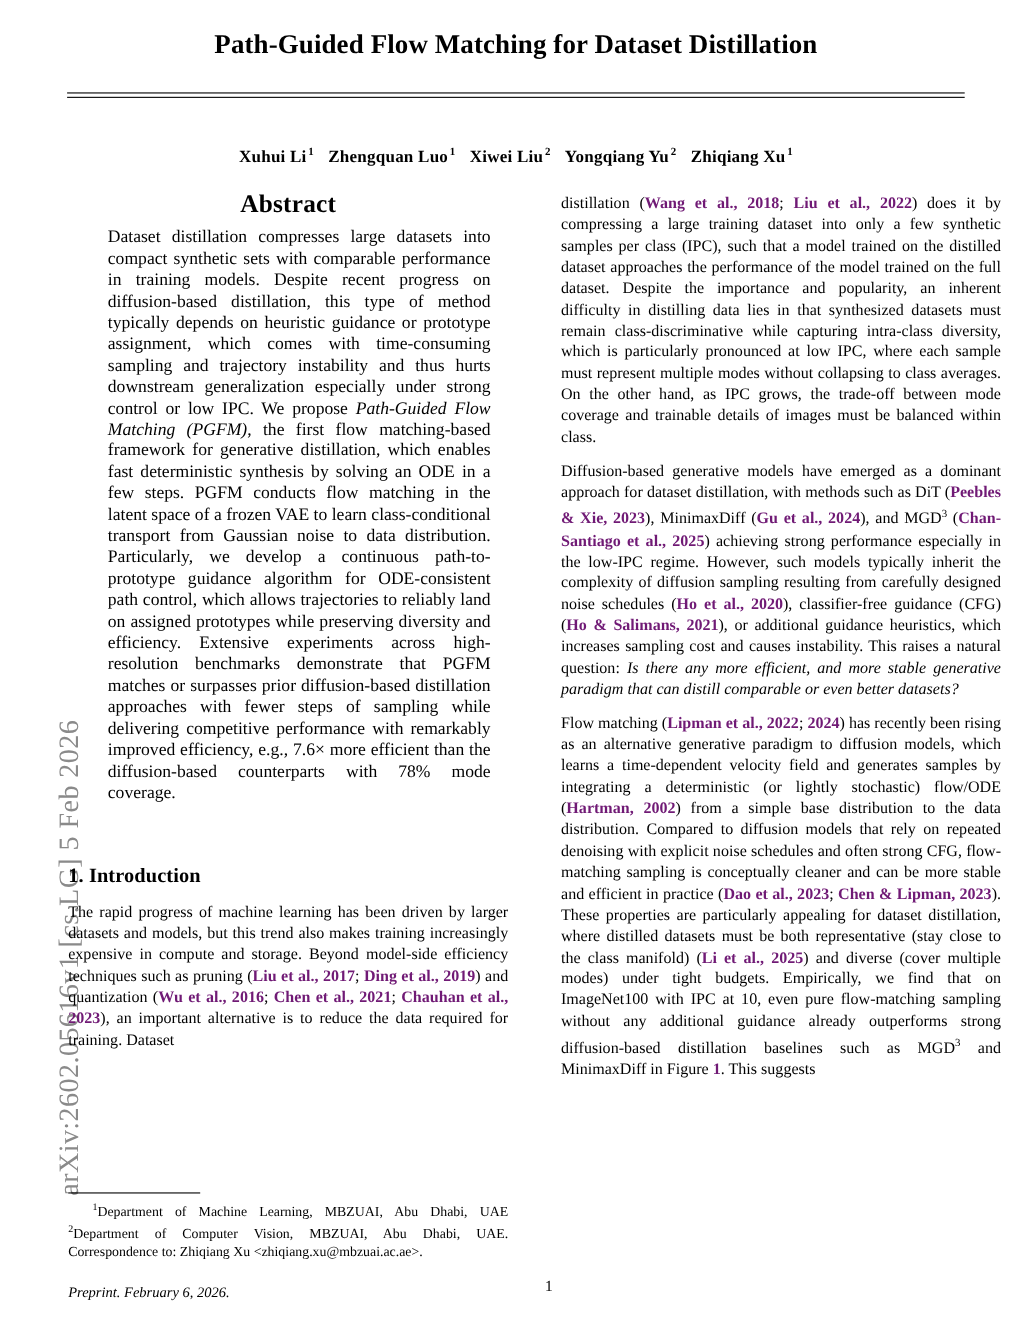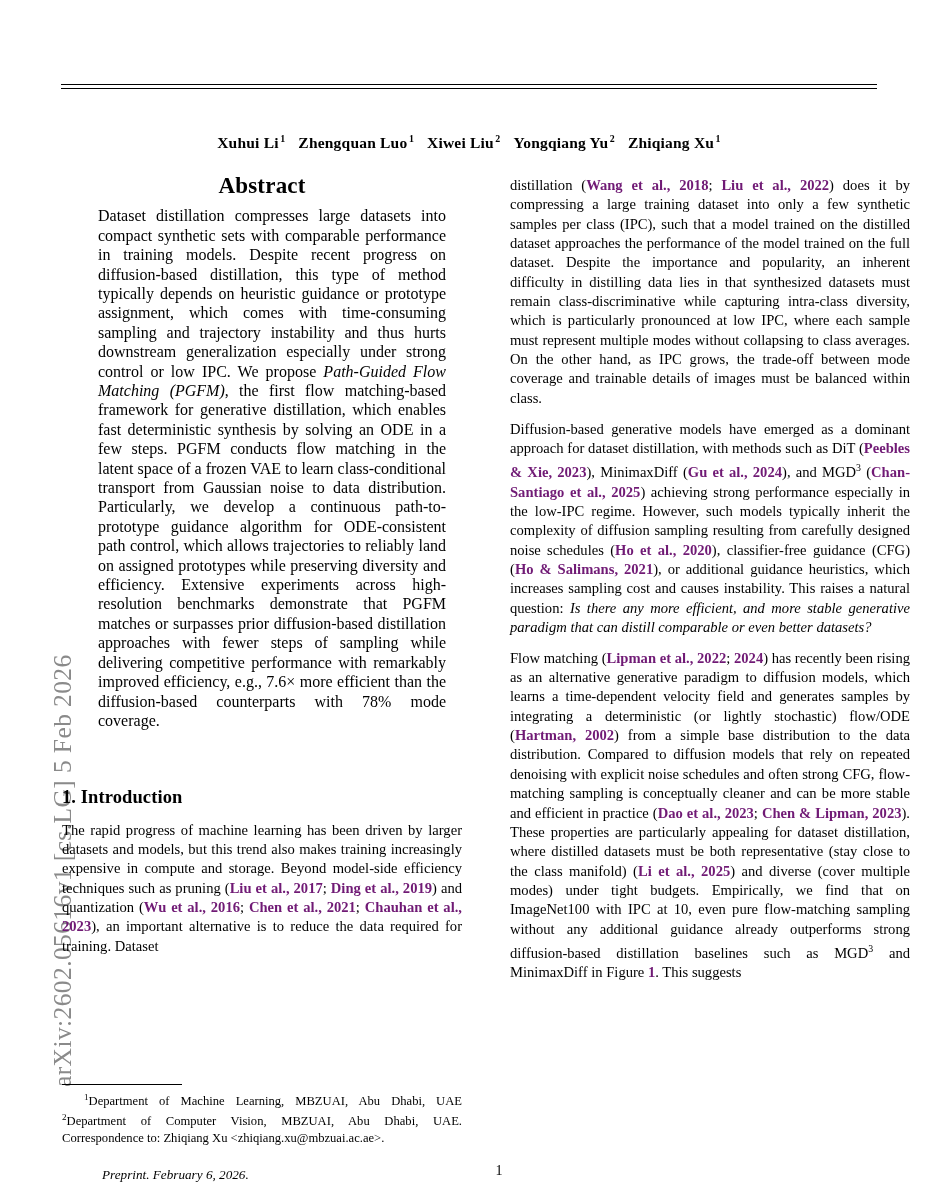--- a/index.html
+++ b/index.html
@@ -158,41 +158,43 @@
     width: 120px;
     height: 0;
     border-top: 0.9px solid #000;
     margin: 0 0 4px 0;
   }
   #footnote-text sup { font-size: 0.72em; vertical-align: super; }
   #preprint-line {
     margin-top: 21px;
     font-style: italic;
     font-size: 13.2px;
-    margin-left: 40px;
   }
 
   #page-number {
     position: absolute;
     left: 0;
     top: 1163px;
     width: 886px;
     text-align: center;
     font-size: 14px;
   }
 </style>
 </head>
 <body>
 
 <div id="arxiv-stamp">
   <div class="vtext">arXiv:2602.05616v1  [cs.LG]  5 Feb 2026</div>
 </div>
 
 <div id="page">
 
+  <div id="title-block">
+    <div id="paper-title">Path-Guided Flow Matching for Dataset Distillation</div>
+  </div>
 
   <div id="rule-top"></div>
   <div id="rule-top2"></div>
 
   <div id="authors">
     <span class="author"><span>Xuhui Li</span><sup class="aff">1</sup></span><span class="sep"></span><span class="author"><span>Zhengquan Luo</span><sup class="aff">1</sup></span><span class="sep"></span><span class="author"><span>Xiwei Liu</span><sup class="aff">2</sup></span><span class="sep"></span><span class="author"><span>Yongqiang Yu</span><sup class="aff">2</sup></span><span class="sep"></span><span class="author"><span>Zhiqiang Xu</span><sup class="aff">1</sup></span>
   </div>
 
   <div class="col" id="col-left">
 

